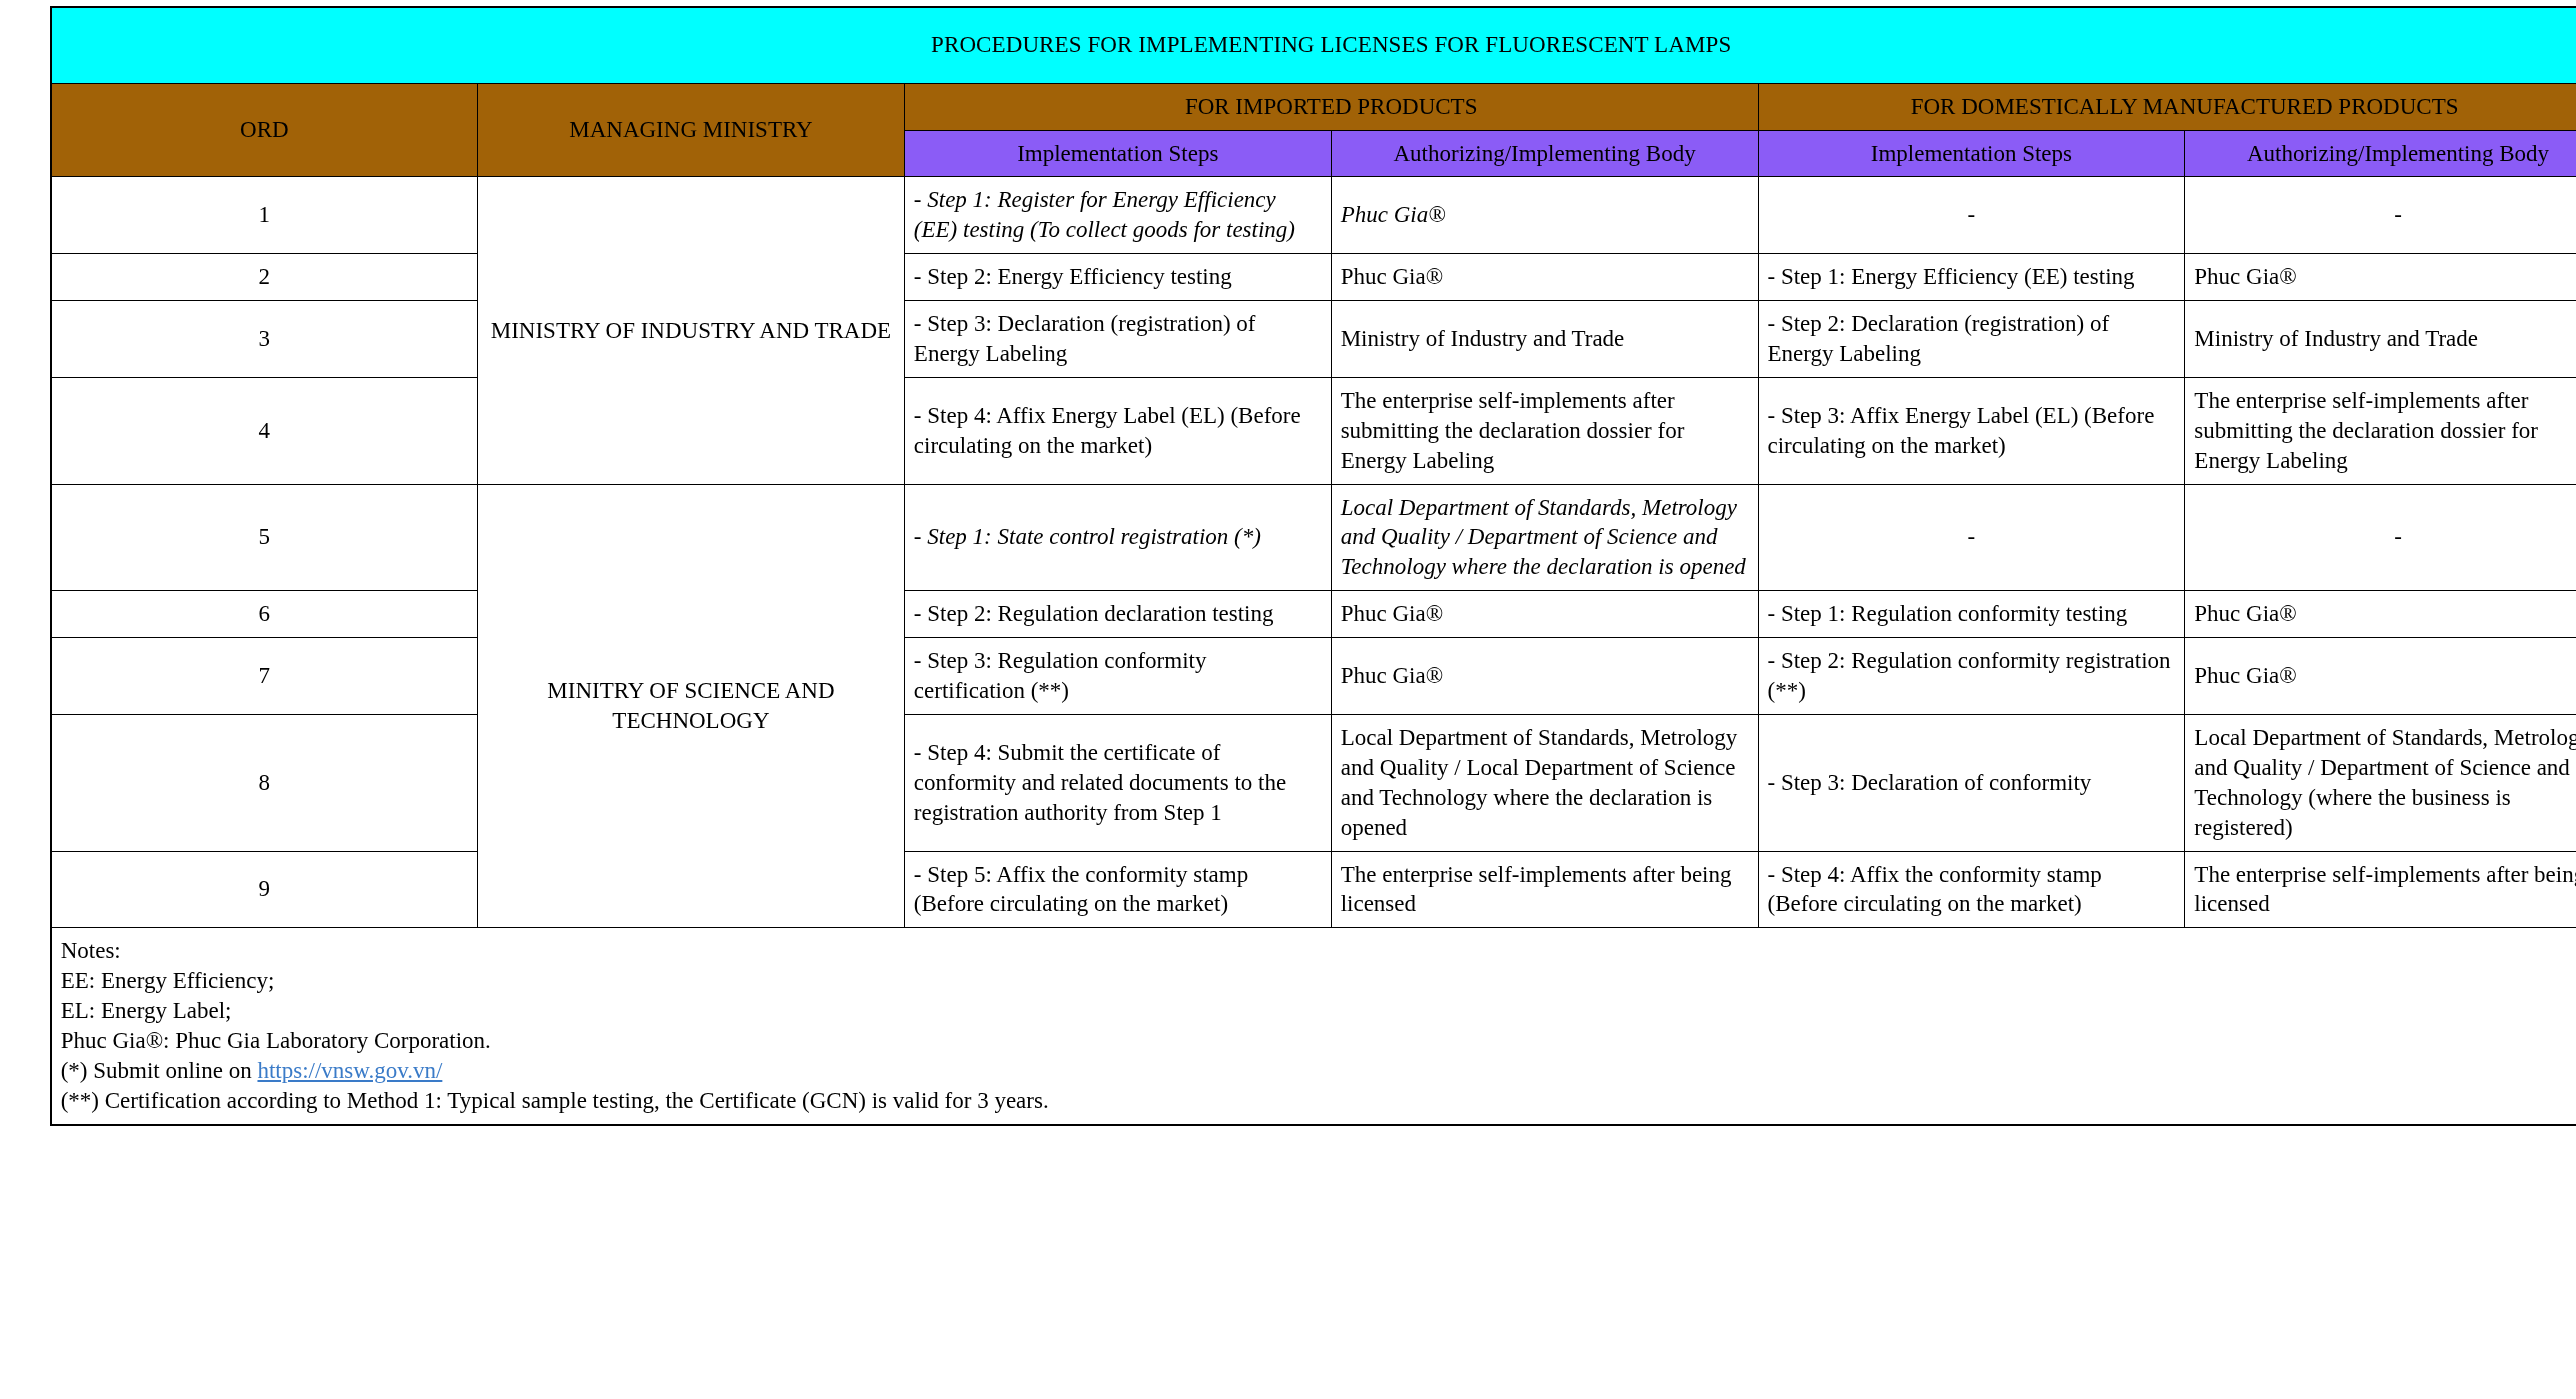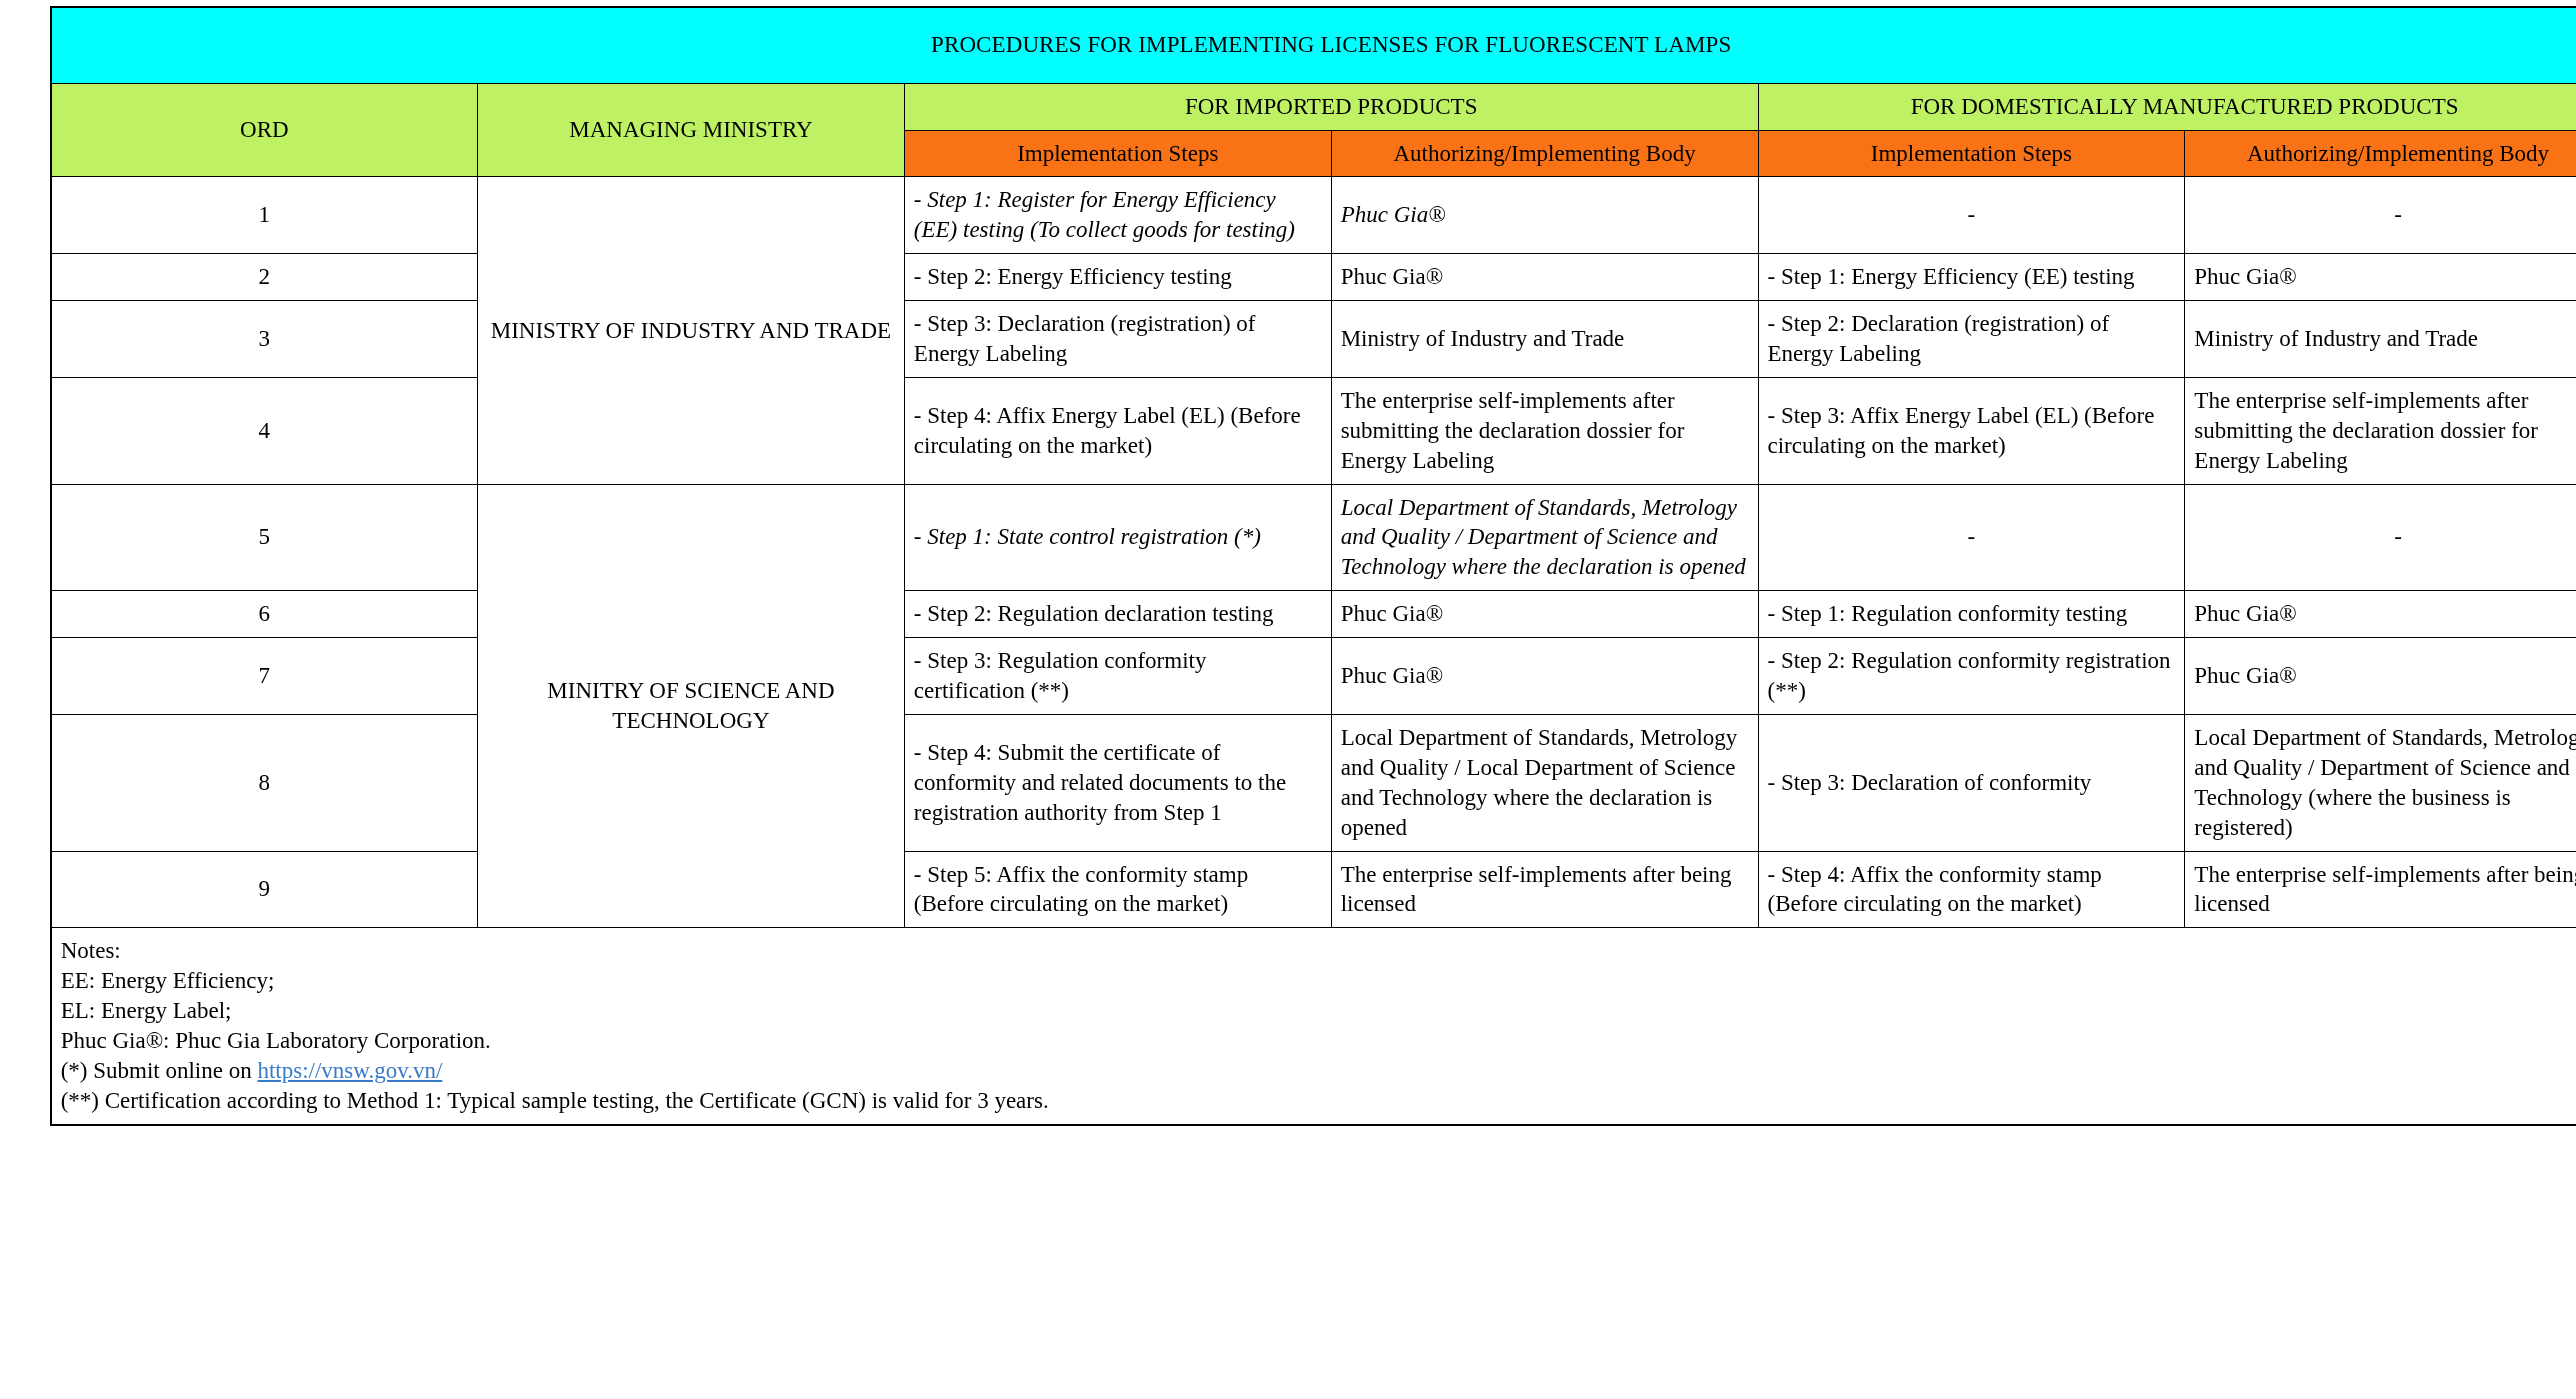--- a/index.html
+++ b/index.html
@@ -45,28 +45,28 @@
     text-align: center;
     font-weight: bold;
     font-size: 26px;
     letter-spacing: 0.1px;
     height: 59px;
     padding: 4.6px 5.7px;
   }
 
   
   .hdr {
-    background: #bef264;
+    background: #a16207;
     text-align: center;
     font-weight: bold;
     font-size: 26px;
     line-height: 1.25;
   }
   .hdr-sub {
-    background: #f97316;
+    background: #8b5cf6;
     text-align: center;
     font-weight: bold;
     font-size: 24px;
     line-height: 1.25;
   }
   .hdr-ord   { width: 114px; }
   .hdr-min   { width: 280px; }
   .hdr-steps { width: 554px; }
   .hdr-body  { width: 585px; }
   .hdr-steps2{ width: 484px; }

